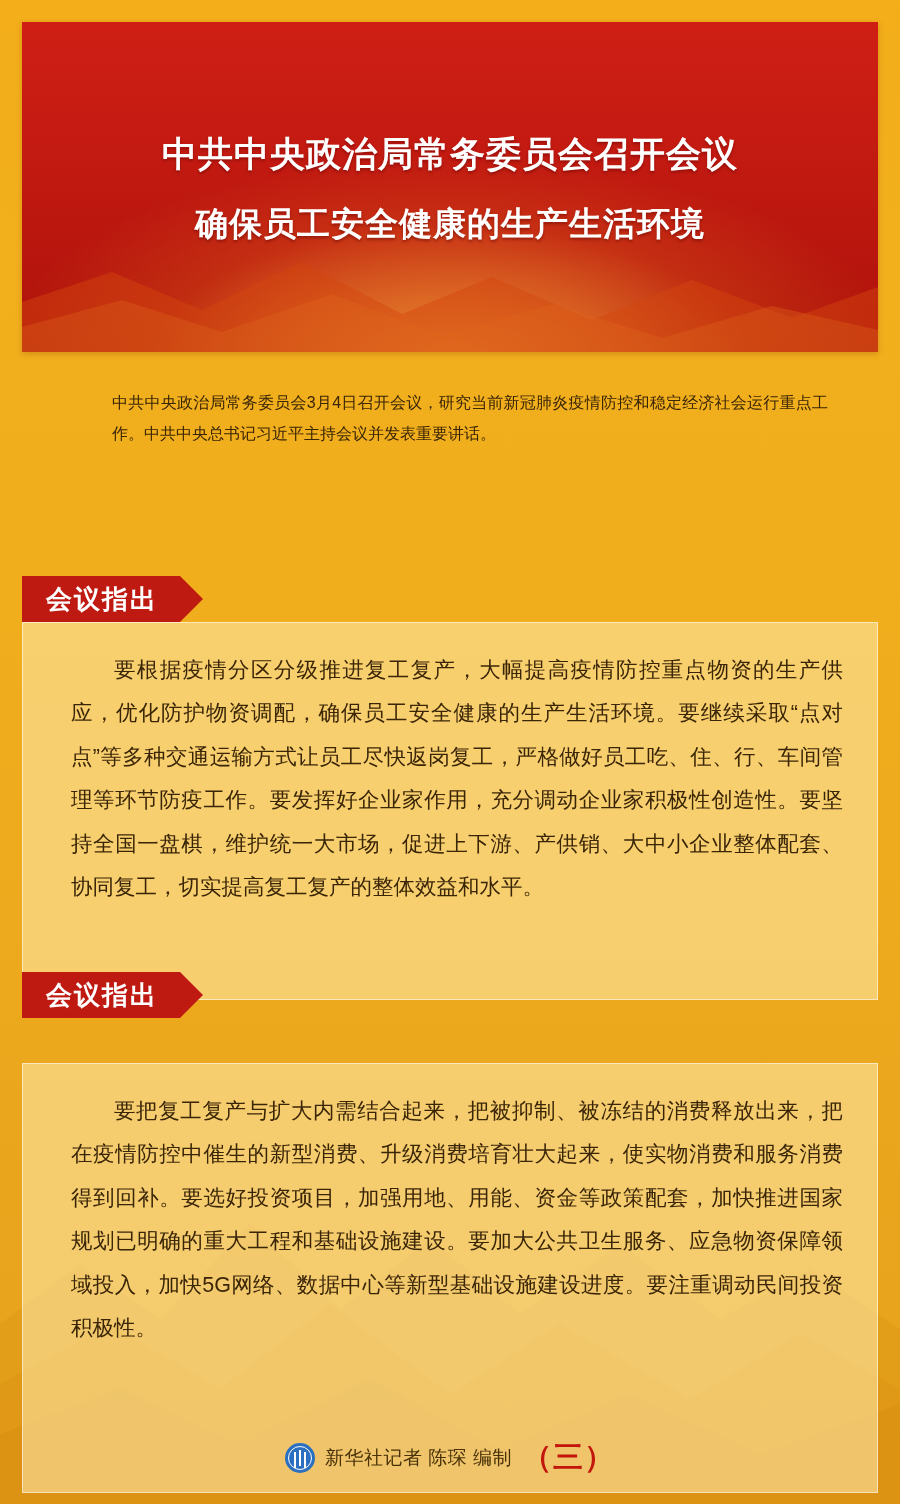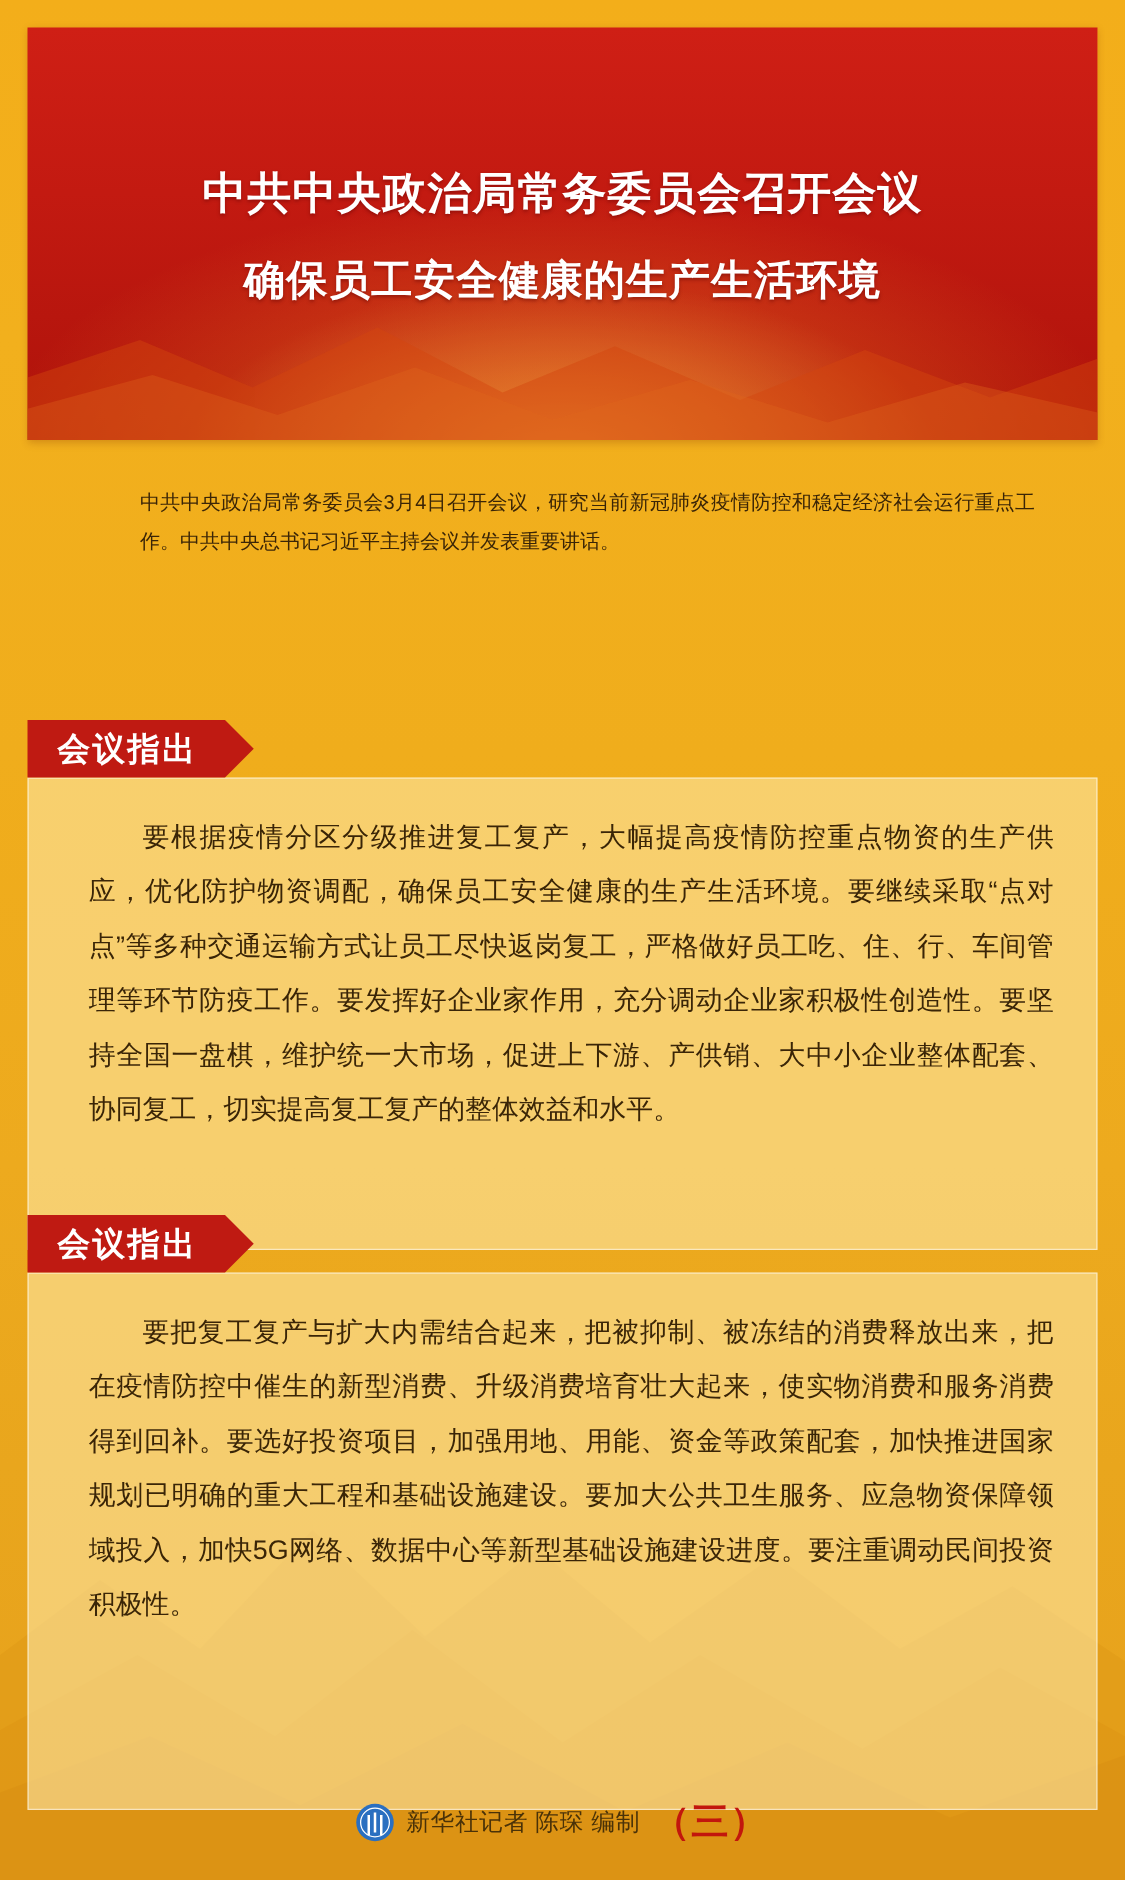--- a/index.html
+++ b/index.html
@@ -142,21 +142,21 @@
   .sec2 { top: 972px; }
 
   .panel {
     margin-top: 0;
     background: rgba(255, 236, 176, .55);
     border: 1px solid rgba(255,255,255,.55);
     padding: 26px 34px 30px 48px;
     box-sizing: border-box;
   }
   .sec1 .panel { height: 378px; }
-  .sec2 .panel { height: 430px; }
+  .sec2 .panel { height: 430px; margin-top: 45px; }
   .panel p {
     margin: 0;
     font-size: 21.5px;
     line-height: 2.02;
     color: #3a2507;
     text-indent: 2em;
     text-align: justify;
   }
 
   

